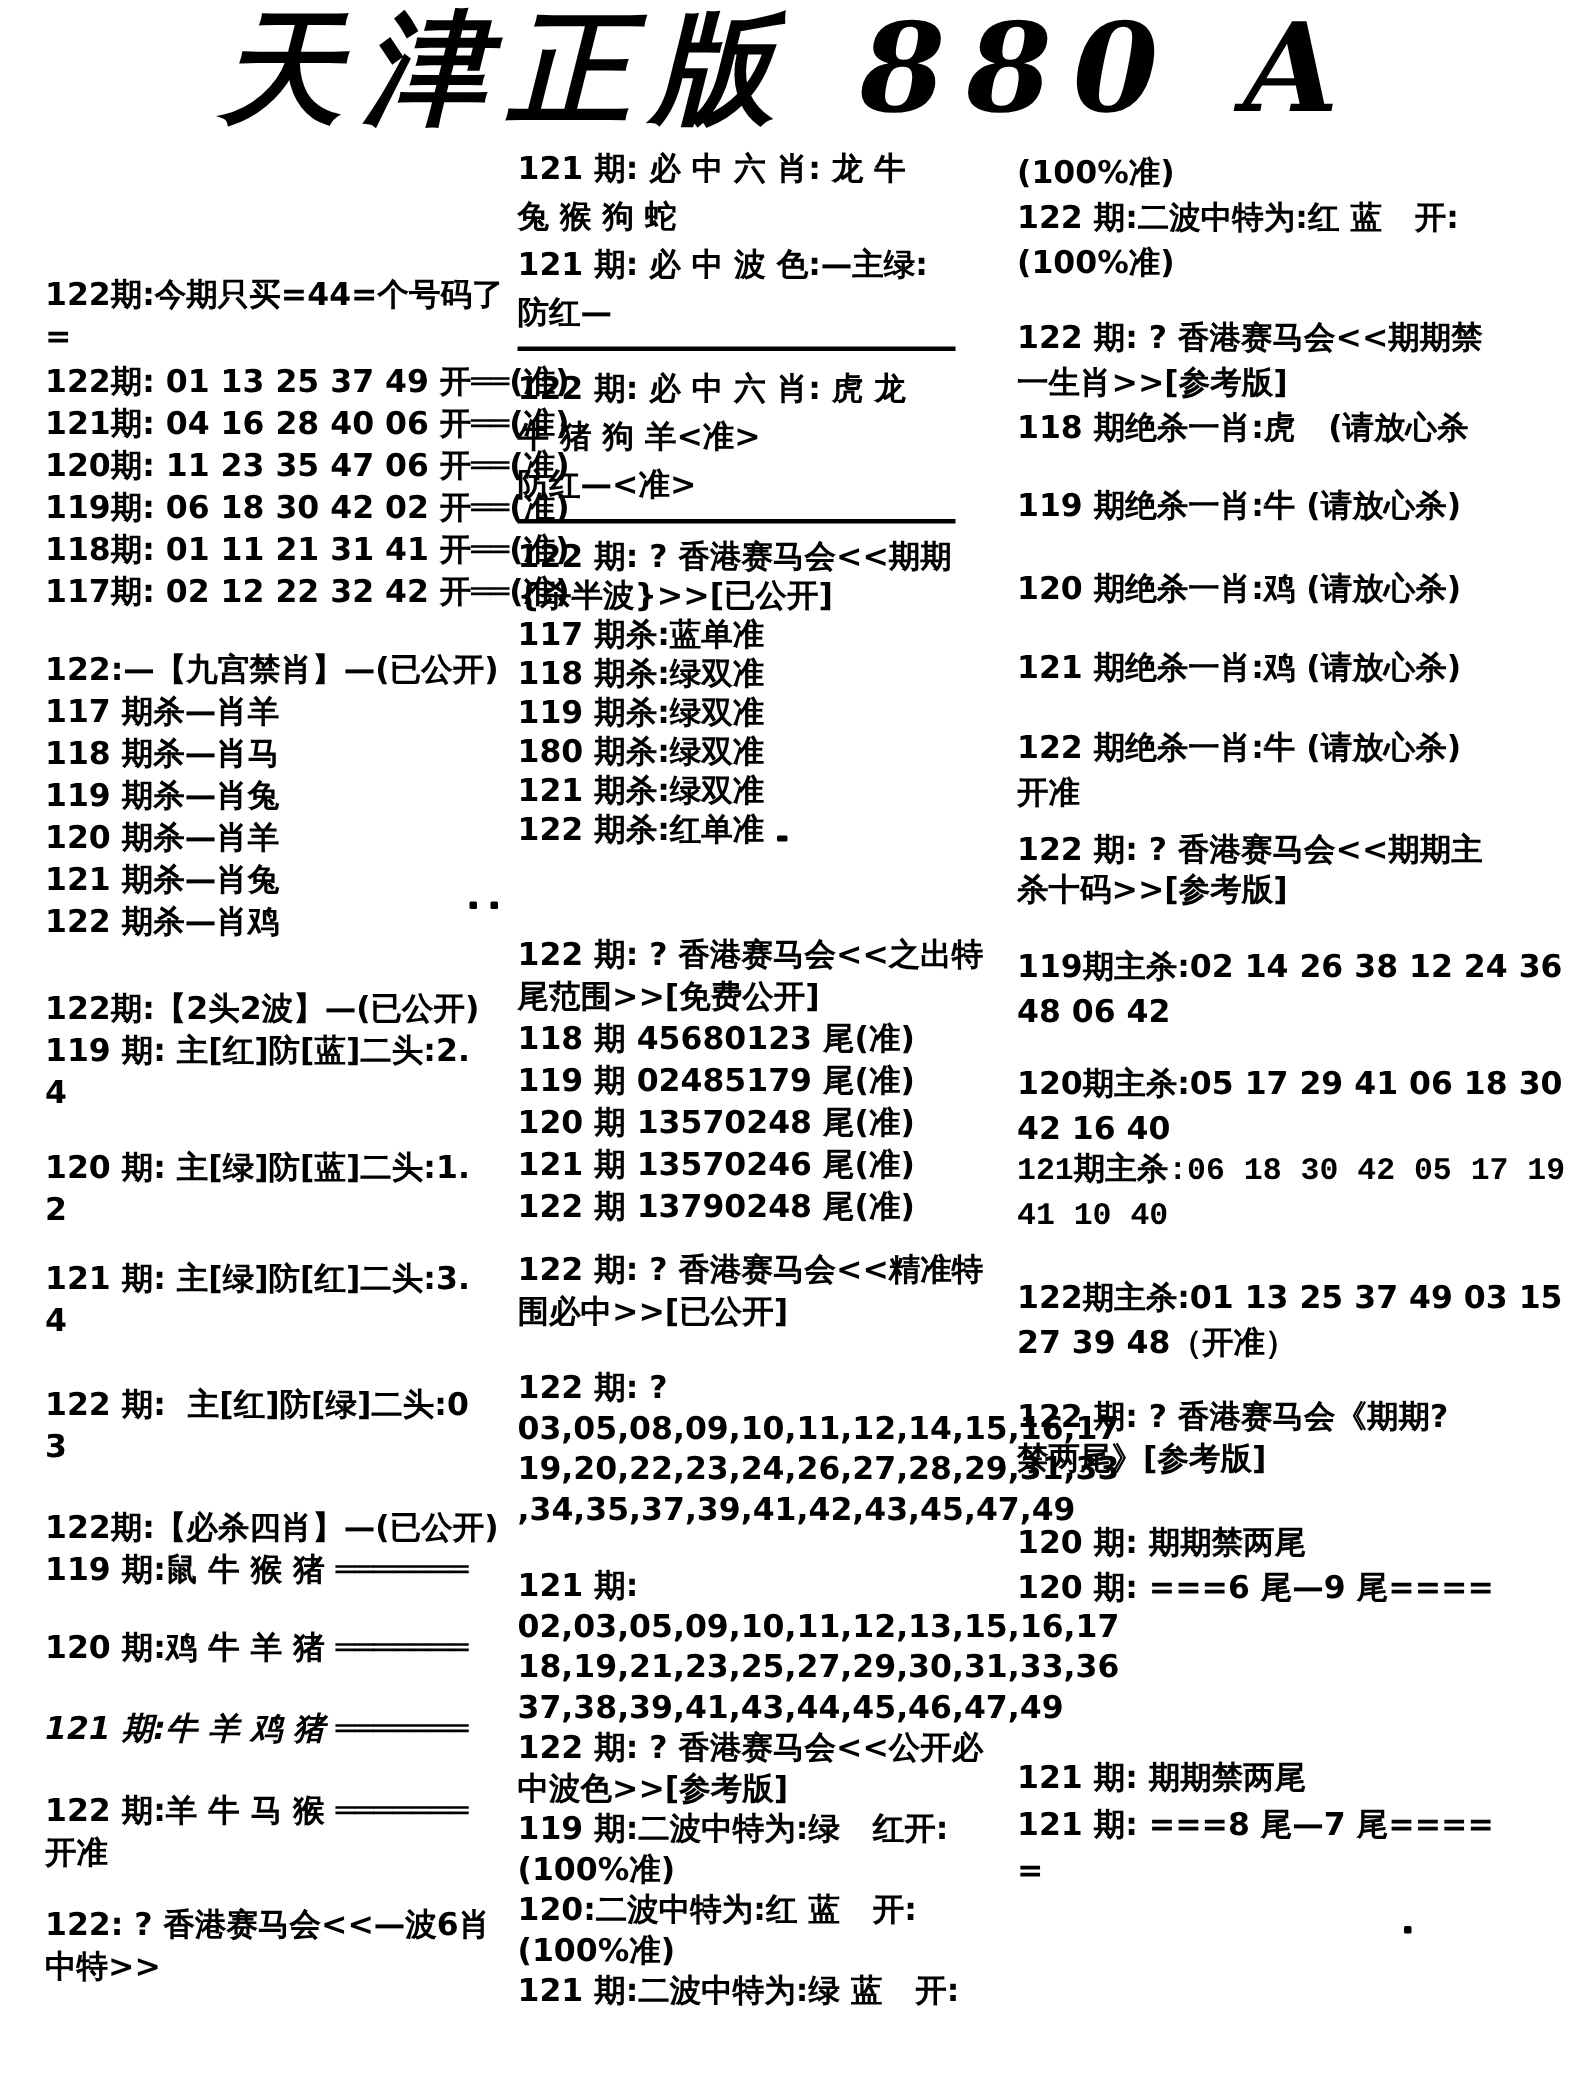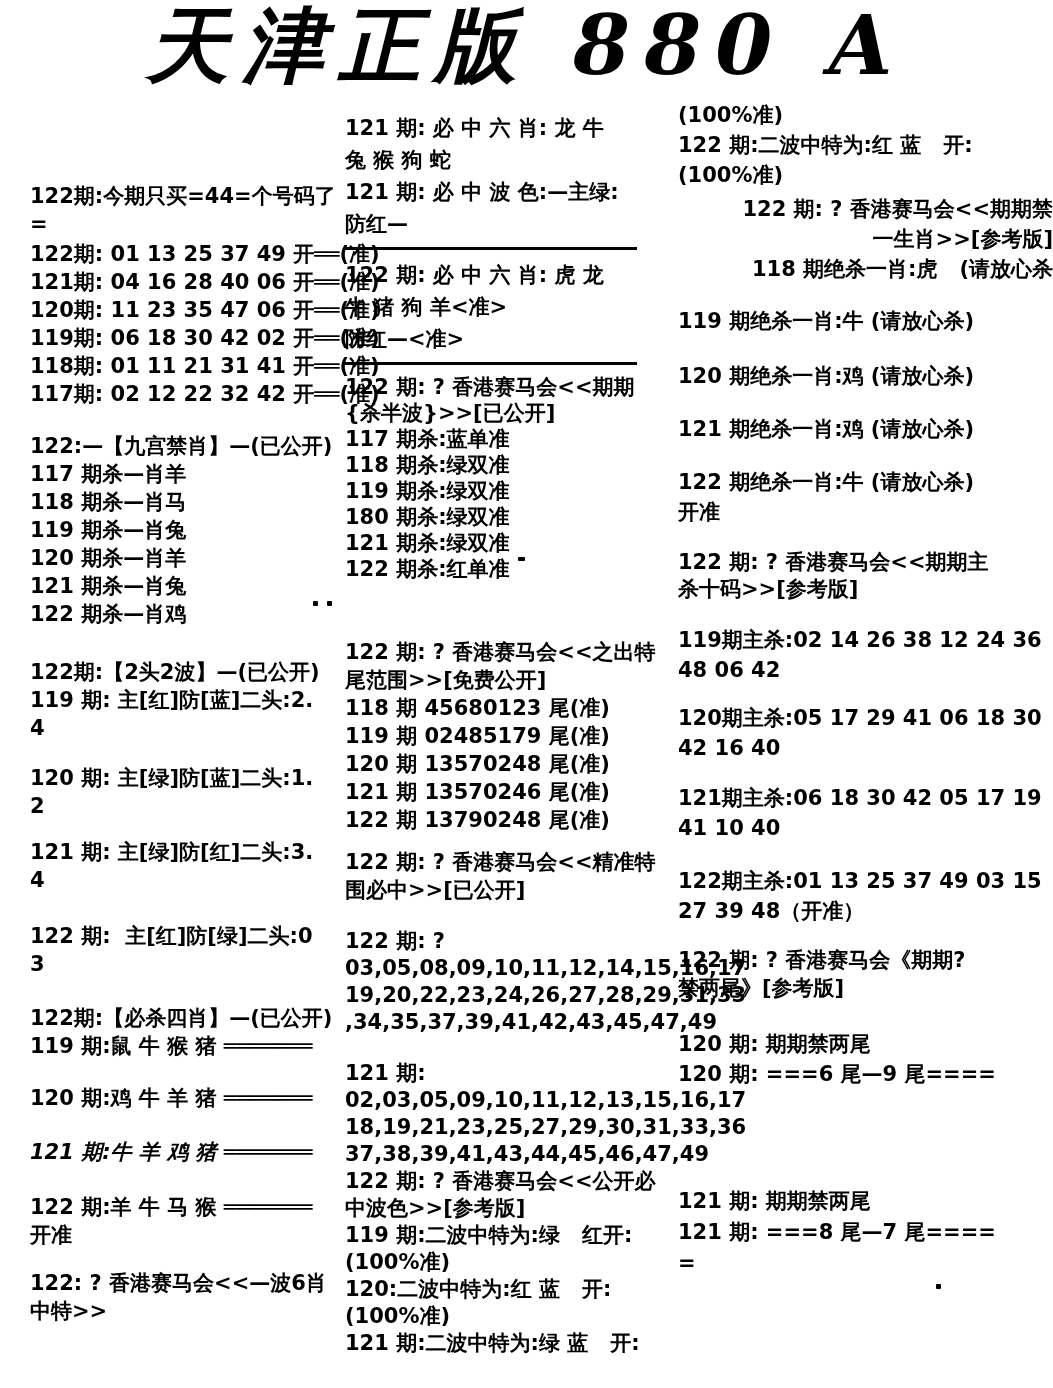--- a/index.html
+++ b/index.html
@@ -15,21 +15,21 @@
     position:absolute;top:-8px;left:0;width:100%;
     text-align:center;
     font-family:"DejaVu Serif",serif;
     font-style:italic;font-weight:bold;
     font-size:82px;letter-spacing:14px;
     white-space:nowrap;
   }
   .col{position:absolute;}
   .line{white-space:pre;}
   #col-left{left:30px;top:182px;width:314px;font-size:21px;line-height:28px;}
-  #col-middle{left:345px;top:112px;width:304px;font-size:21px;line-height:26px;}
+  #col-middle{left:345px;top:96px;width:304px;font-size:21px;line-height:26px;}
   #col-right{left:678px;top:100px;width:375px;font-size:21px;line-height:30px;}
 
   
   #col-left .s1{margin-top:2px;}
   #col-left .s2{margin-top:24px;}
   #col-left .s3{margin-top:30px;}
   #col-left .s4{margin-top:22px;}
   #col-left .s5{margin-top:18px;}
   #col-left .s6{margin-top:28px;}
   #col-left .s7{margin-top:26px;}
@@ -41,29 +41,29 @@
   
   #col-middle .s0,#col-middle .s1{line-height:32px;}
   #col-middle .s3{margin-top:56px;line-height:28px;}
   #col-middle .s4{margin-top:14px;line-height:28px;}
   #col-middle .s5{margin-top:24px;line-height:27px;}
   #col-middle .s6{margin-top:24px;line-height:27px;}
   #col-middle .s7{margin-top:0;line-height:27px;}
   .sep{border:none;border-top:3px solid #000;height:0;margin:7px 0 9px 0;width:292px;}
 
   
-  #col-right .s1{margin-top:4px;text-align:right;}
+  #col-right .s1{margin-top:20px;}
   #col-right .s2{margin-top:22px;}
   #col-right .s3{margin-top:25px;}
   #col-right .s4{margin-top:23px;}
   #col-right .s5{margin-top:23px;}
-  #col-right .s6{margin-top:22px;line-height:27px;}
+  #col-right .s6{margin-top:10px;line-height:27px;}
   #col-right .s7{margin-top:22px;}
   #col-right .s8{margin-top:18px;}
-  #col-right .s9{margin-top:20px;}
+  #col-right .s9{font-family:Liberation Mono, monospace;}
   #col-right .s10{margin-top:23px;}
   #col-right .s11{margin-top:20px;line-height:28px;}
   #col-right .s12{margin-top:27px;}
   #col-right .s13{margin-top:97px;line-height:31px;}
 
   .speck{position:absolute;width:5px;height:5px;background:#000;border-radius:1px;}
 </style>
 </head>
 <body>
 

